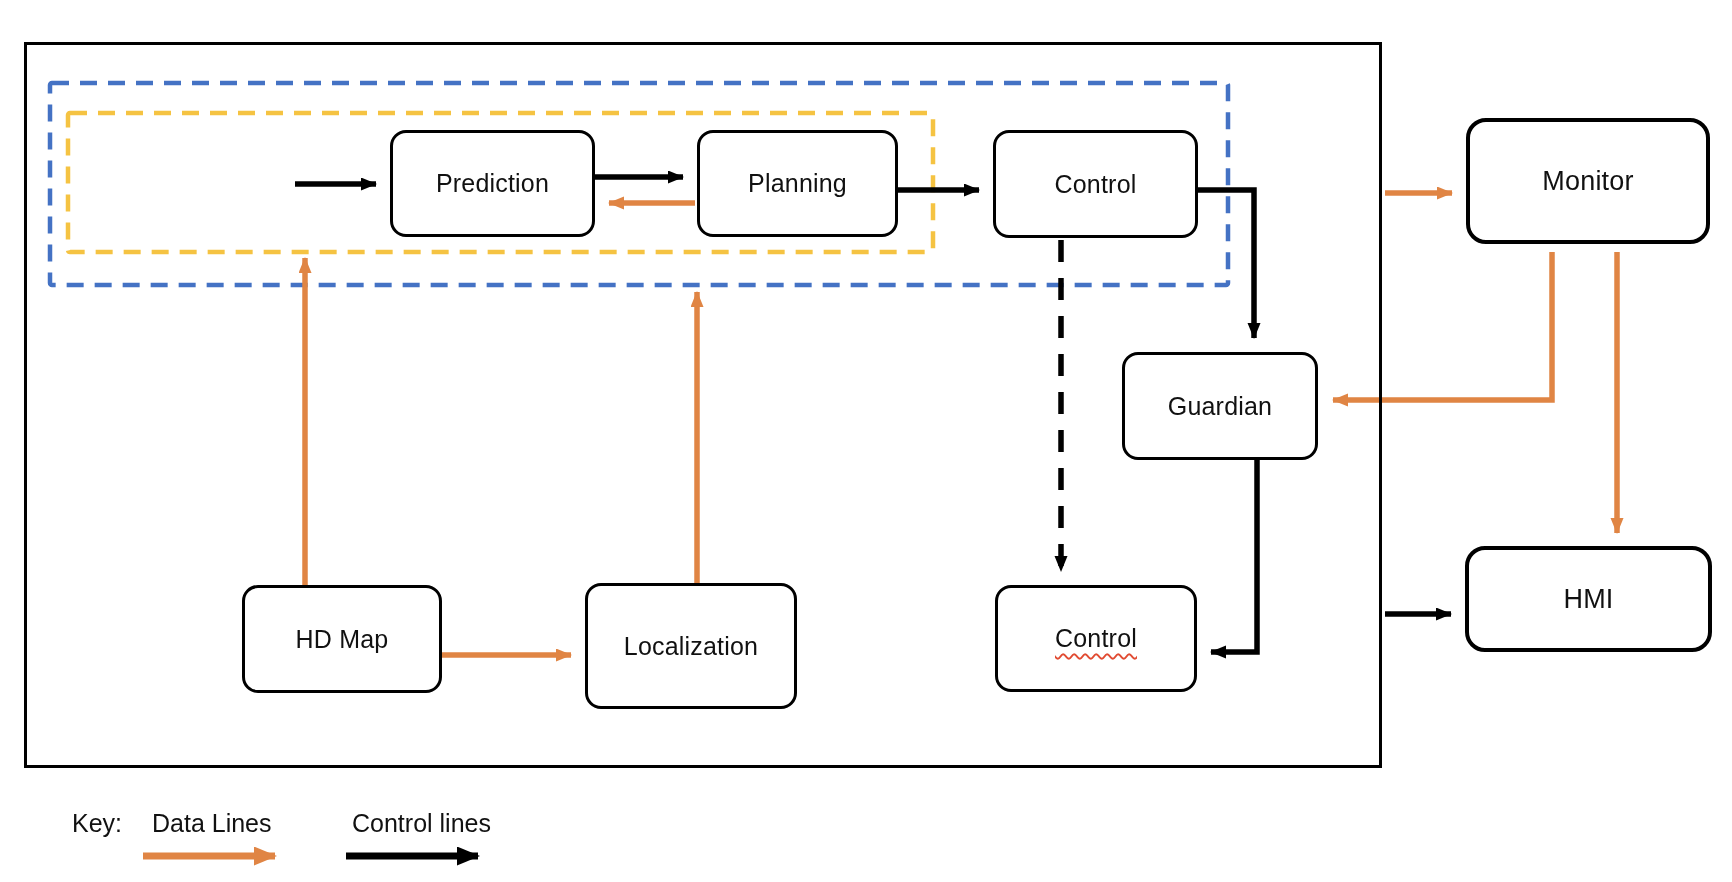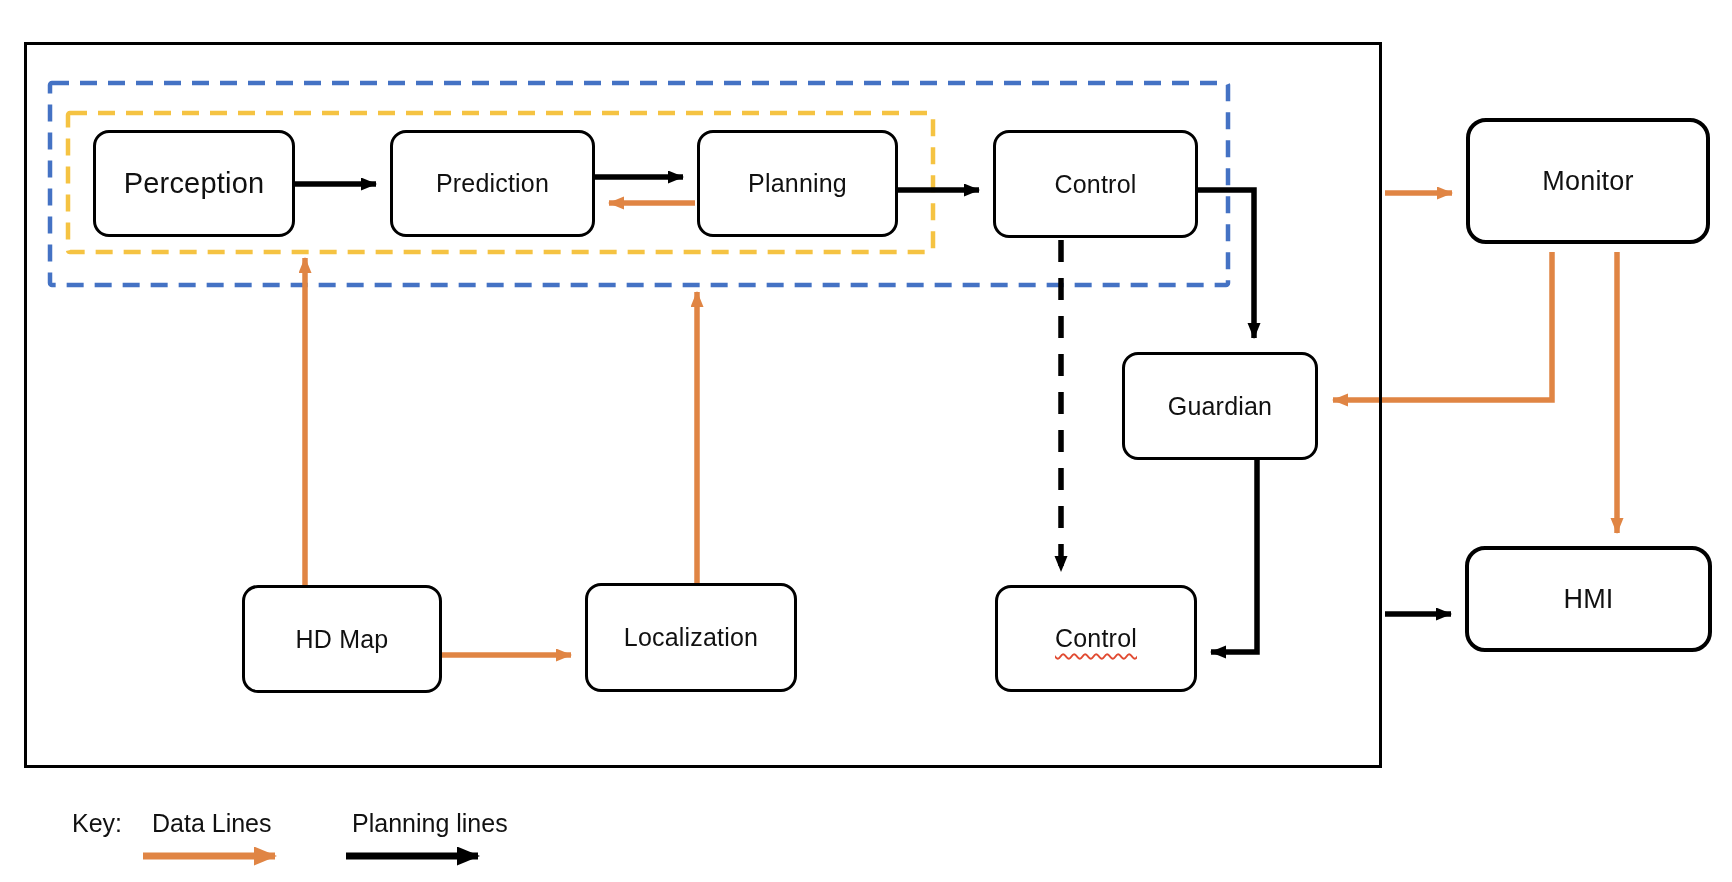--- a/index.html
+++ b/index.html
@@ -86,23 +86,20 @@
     <line class="edge-data" x1="1385" y1="193" x2="1452" y2="193" marker-end="url(#arr-data)"></line>
     <path class="edge-data" d="M1552,252 V400 H1333" marker-end="url(#arr-data)"></path>
     <line class="edge-data" x1="1617" y1="252" x2="1617" y2="533" marker-end="url(#arr-data)"></line>
 
     <line class="edge-data edge-key" x1="143" y1="856" x2="275" y2="856" marker-end="url(#arr-data-key)"></line>
     <line class="edge-control edge-key" x1="346" y1="856" x2="478" y2="856" marker-end="url(#arr-control-key)"></line>
   </svg>
 
   <div class="frame"></div>
 
-  <div class="node big" style="left:93px;top:130px;width:202px;height:107px;">
-    <span>Perception</span>
-  </div>
 
   <div class="node" style="left:390px;top:130px;width:205px;height:107px;">
     <span>Prediction</span>
   </div>
 
   <div class="node" style="left:697px;top:130px;width:201px;height:107px;">
     <span>Planning</span>
   </div>
 
   <div class="node" style="left:993px;top:130px;width:205px;height:108px;">
@@ -110,33 +107,33 @@
   </div>
 
   <div class="node" style="left:1122px;top:352px;width:196px;height:108px;">
     <span>Guardian</span>
   </div>
 
   <div class="node" style="left:242px;top:585px;width:200px;height:108px;">
     <span>HD Map</span>
   </div>
 
-  <div class="node" style="left:585px;top:583px;width:212px;height:109px;">
+  <div class="node" style="left:585px;top:583px;width:212px;height:126px;">
     <span>Localization</span>
   </div>
 
   <div class="node" style="left:995px;top:585px;width:202px;height:107px;">
     <span class="misspelled">Control</span>
   </div>
 
   <div class="node io" style="left:1466px;top:118px;width:244px;height:126px;">
     <span>Monitor</span>
   </div>
 
   <div class="node io" style="left:1465px;top:546px;width:247px;height:106px;">
     <span>HMI</span>
   </div>
 
   <div class="keyrow-label" style="left:72px;top:806px;">Key:</div>
   <div class="keyrow-label" style="left:152px;top:806px;">Data Lines</div>
-  <div class="keyrow-label" style="left:352px;top:806px;">Planning lines</div>
+  <div class="keyrow-label" style="left:352px;top:806px;">Control lines</div>
 
 </div>
 
 </body></html>

